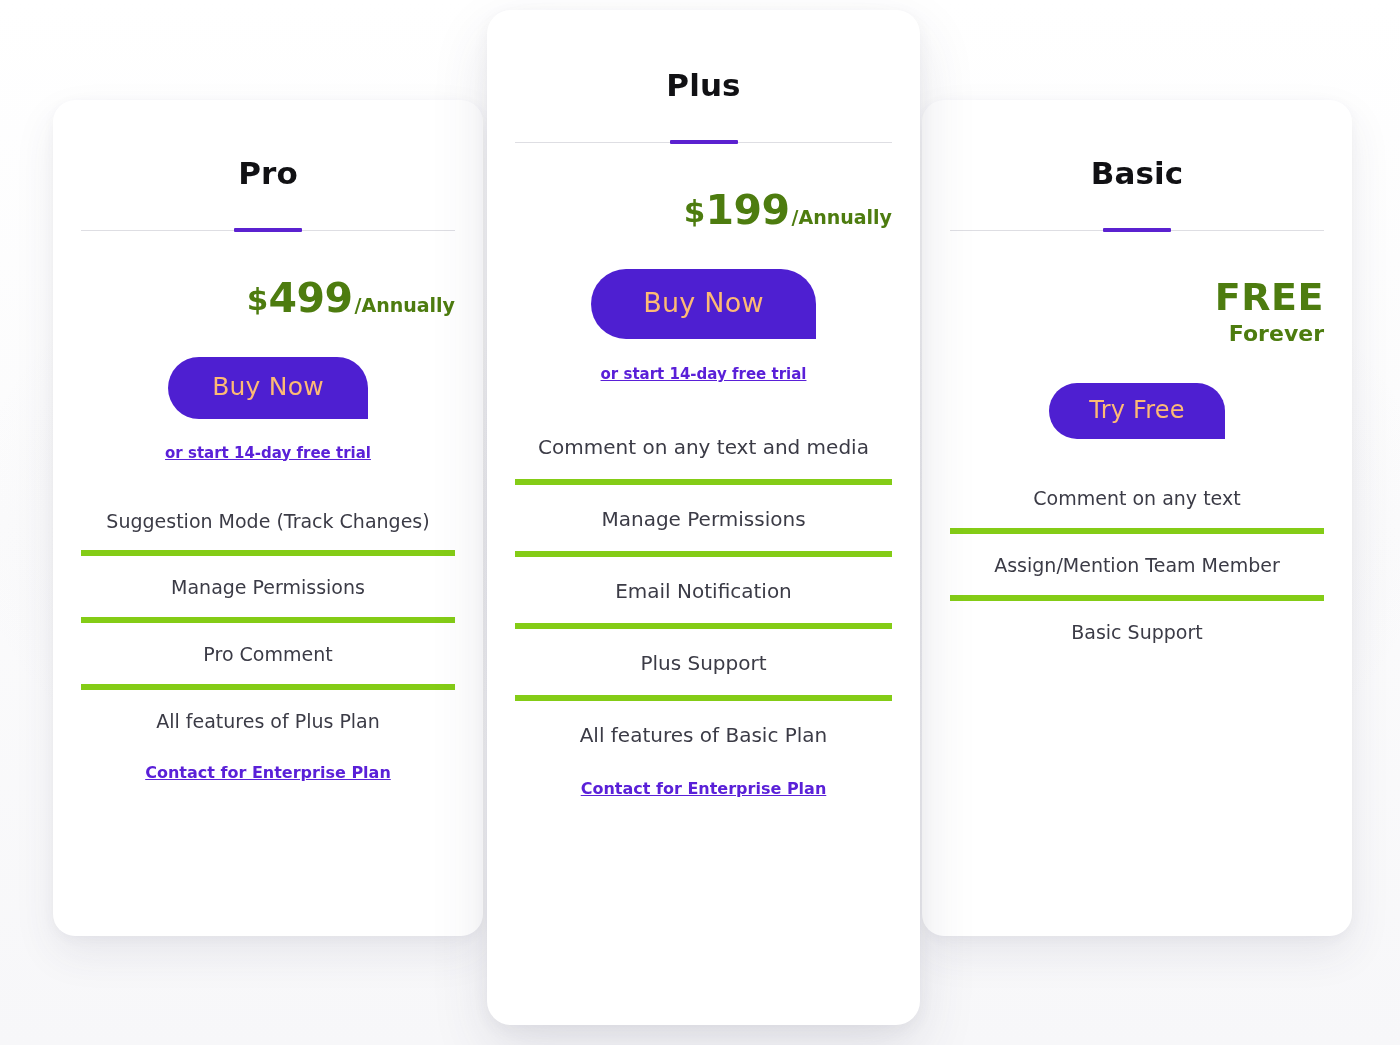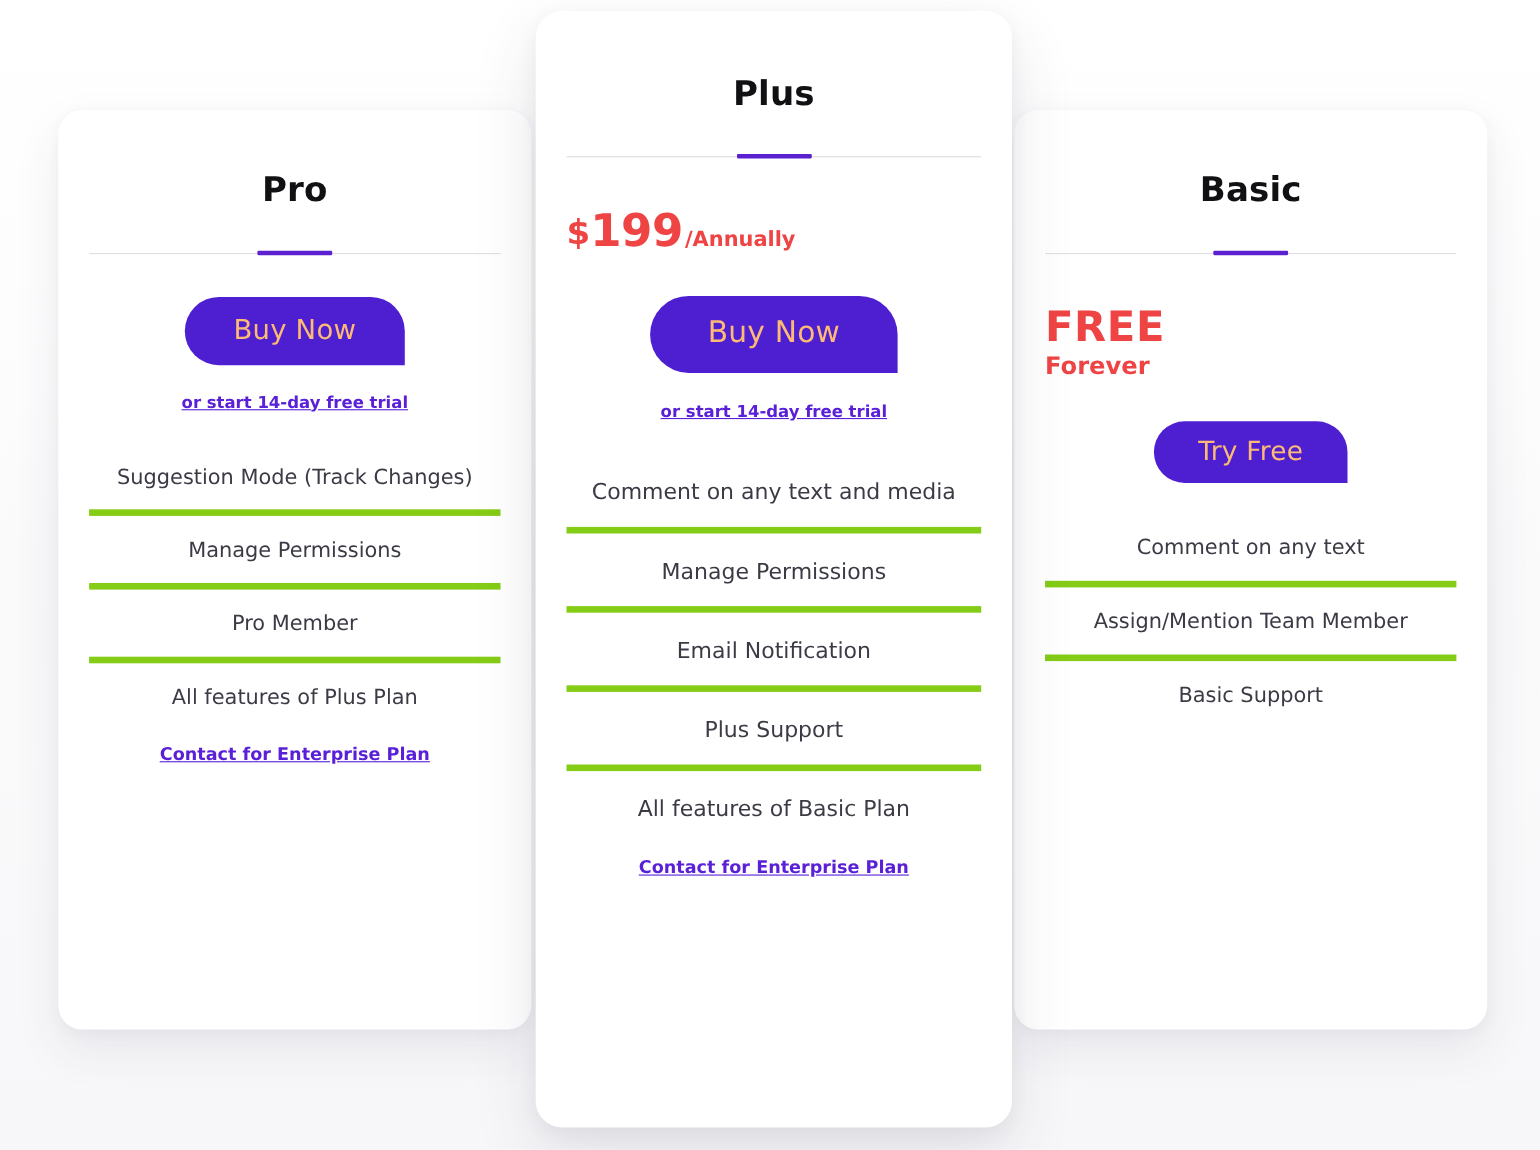--- a/index.html
+++ b/index.html
@@ -100,22 +100,22 @@
     transform: translateX(-50%);
     top: 0;
     width: 68px;
     height: 4px;
     background: #5b21d0;
     border-radius: 1px;
   }
 
   
   .price-block {
-    text-align: left;
-    color: #ef4444;
+    text-align: right;
+    color: #4d7c0f;
     line-height: 1;
   }
   .card.side .price-block   { margin-top: 46px; }
   .card.featured .price-block { margin-top: 46px; }
 
   .price-amount {
     font-size: 41px;
     font-weight: bold;
     letter-spacing: -0.5px;
   }
@@ -223,33 +223,36 @@
 
   <div class="card side card-pro">
     <div class="card-inner">
 
       <div class="plan-title">Pro</div>
 
       <div class="title-rule">
         <span class="accent"></span>
       </div>
 
+      <div class="price-block">
+        <span class="price-currency">$</span><span class="price-amount">499</span><span class="price-period">/Annually</span>
+      </div>
 
       <div class="cta-wrap">
         <button class="cta-btn">Buy Now</button>
       </div>
 
       <div class="trial-link-wrap">
         <a class="trial-link">or start 14-day free trial</a>
       </div>
 
       <div class="features">
         <div class="feature-item">Suggestion Mode (Track Changes)</div>
         <div class="feature-item">Manage Permissions</div>
-        <div class="feature-item">Pro Member</div>
+        <div class="feature-item">Pro Comment</div>
         <div class="feature-item last">All features of Plus Plan</div>
       </div>
 
       <div class="enterprise-wrap">
         <a class="enterprise-link">Contact for Enterprise Plan</a>
       </div>
 
     </div>
   </div>
 

